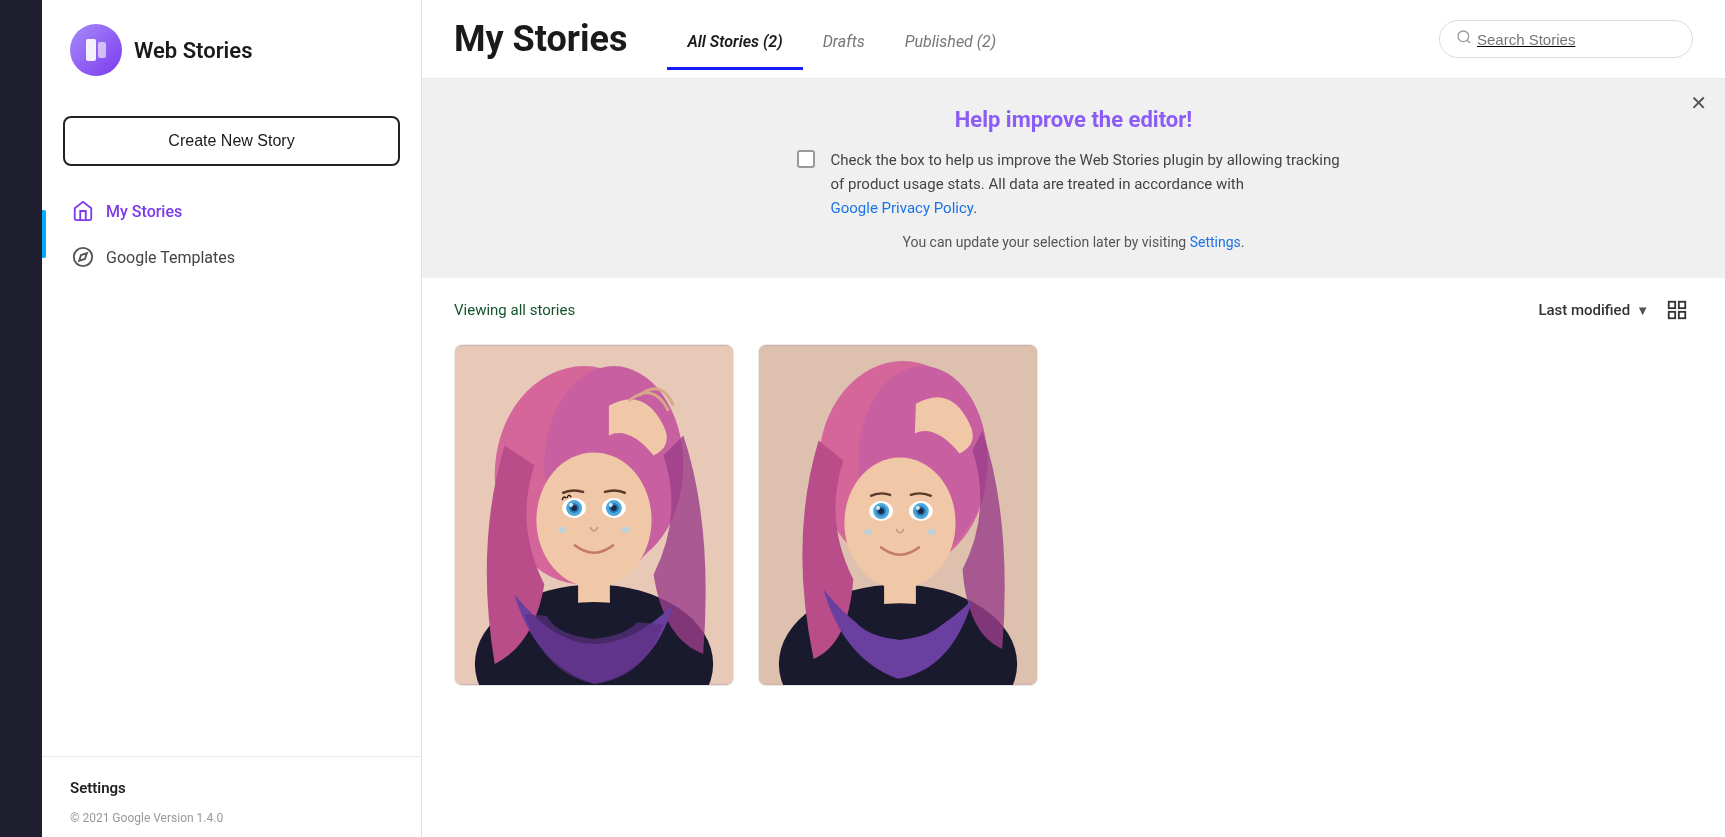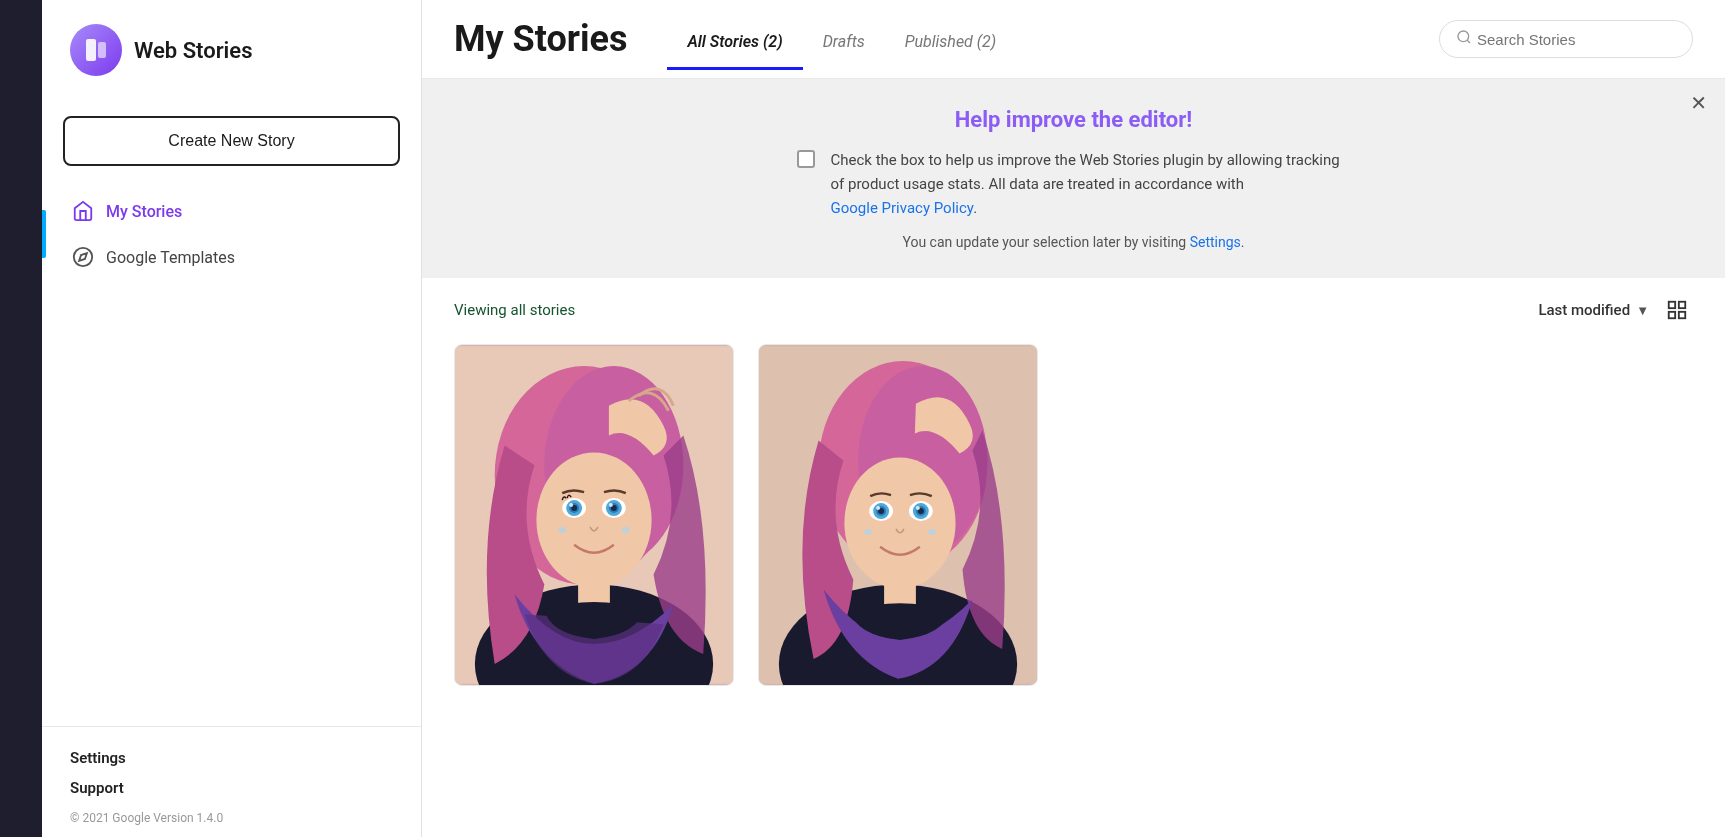--- a/index.html
+++ b/index.html
@@ -160,20 +160,21 @@
     }
     .search-box {
       display: flex;
       align-items: center;
       border: 1px solid #ddd;
       border-radius: 20px;
       padding: 8px 16px;
       gap: 5px;
       min-width: 220px;
       background: #fff;
+      text-decoration: underline;
     }
     .search-box input {
       border: none;
       outline: none;
       font-size: 15px;
       color: #555;
       width: 100%;
       background: transparent;
     }
     .search-icon-wrap {
@@ -350,21 +351,20 @@
       <svg class="nav-icon" viewBox="0 0 24 24" fill="none" stroke="#555" stroke-width="2">
         <circle cx="12" cy="12" r="10"></circle>
         <polygon points="16.24,7.76 14.12,14.12 7.76,16.24 9.88,9.88 16.24,7.76"></polygon>
       </svg>
       <span>Google Templates</span>
     </div>
   </div>
 
   <div class="bottom-nav">
     <span class="bottom-nav-item">Settings</span>
-    <span class="bottom-nav-item">Support</span>
     <div class="version-text">© 2021 Google Version 1.4.0</div>
   </div>
 </div>
 
 <div class="main-content">
 
   <div class="main-header">
     <h1 class="page-title">My Stories</h1>
     <div class="tabs">
       <div class="tab active">All Stories (2)</div>

